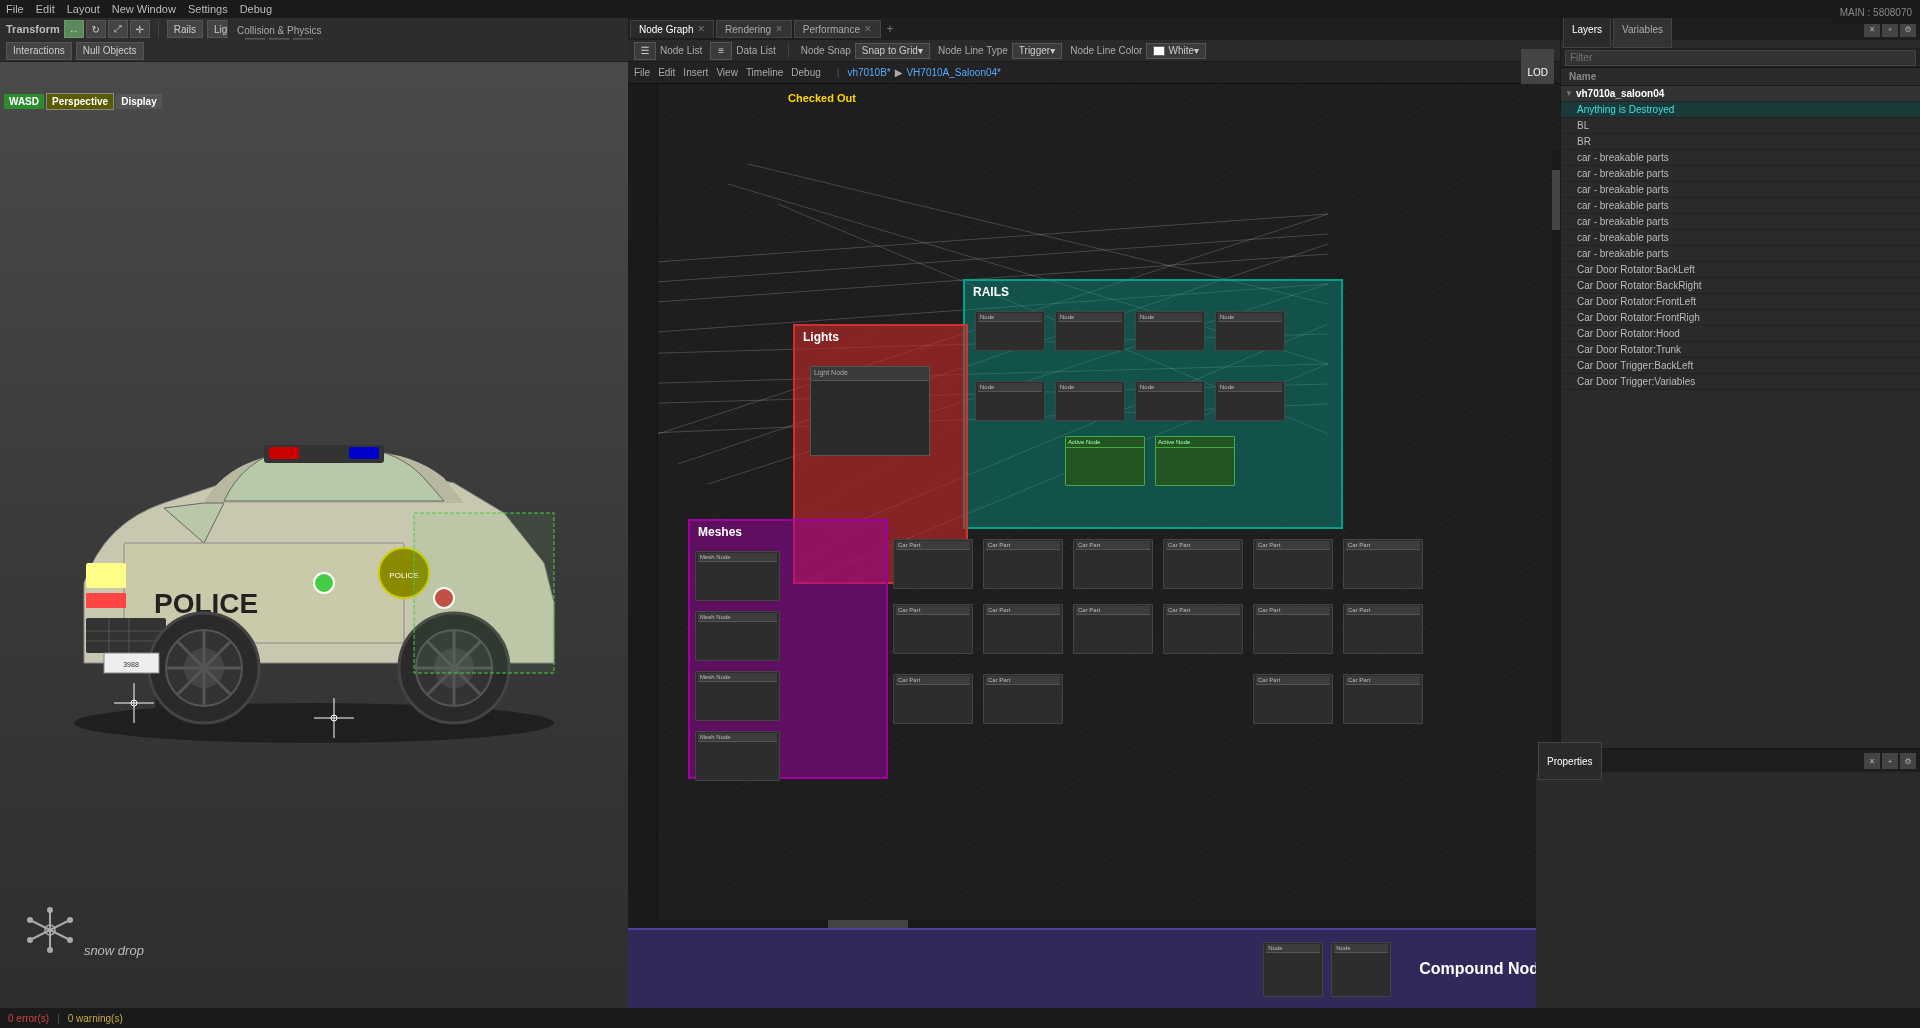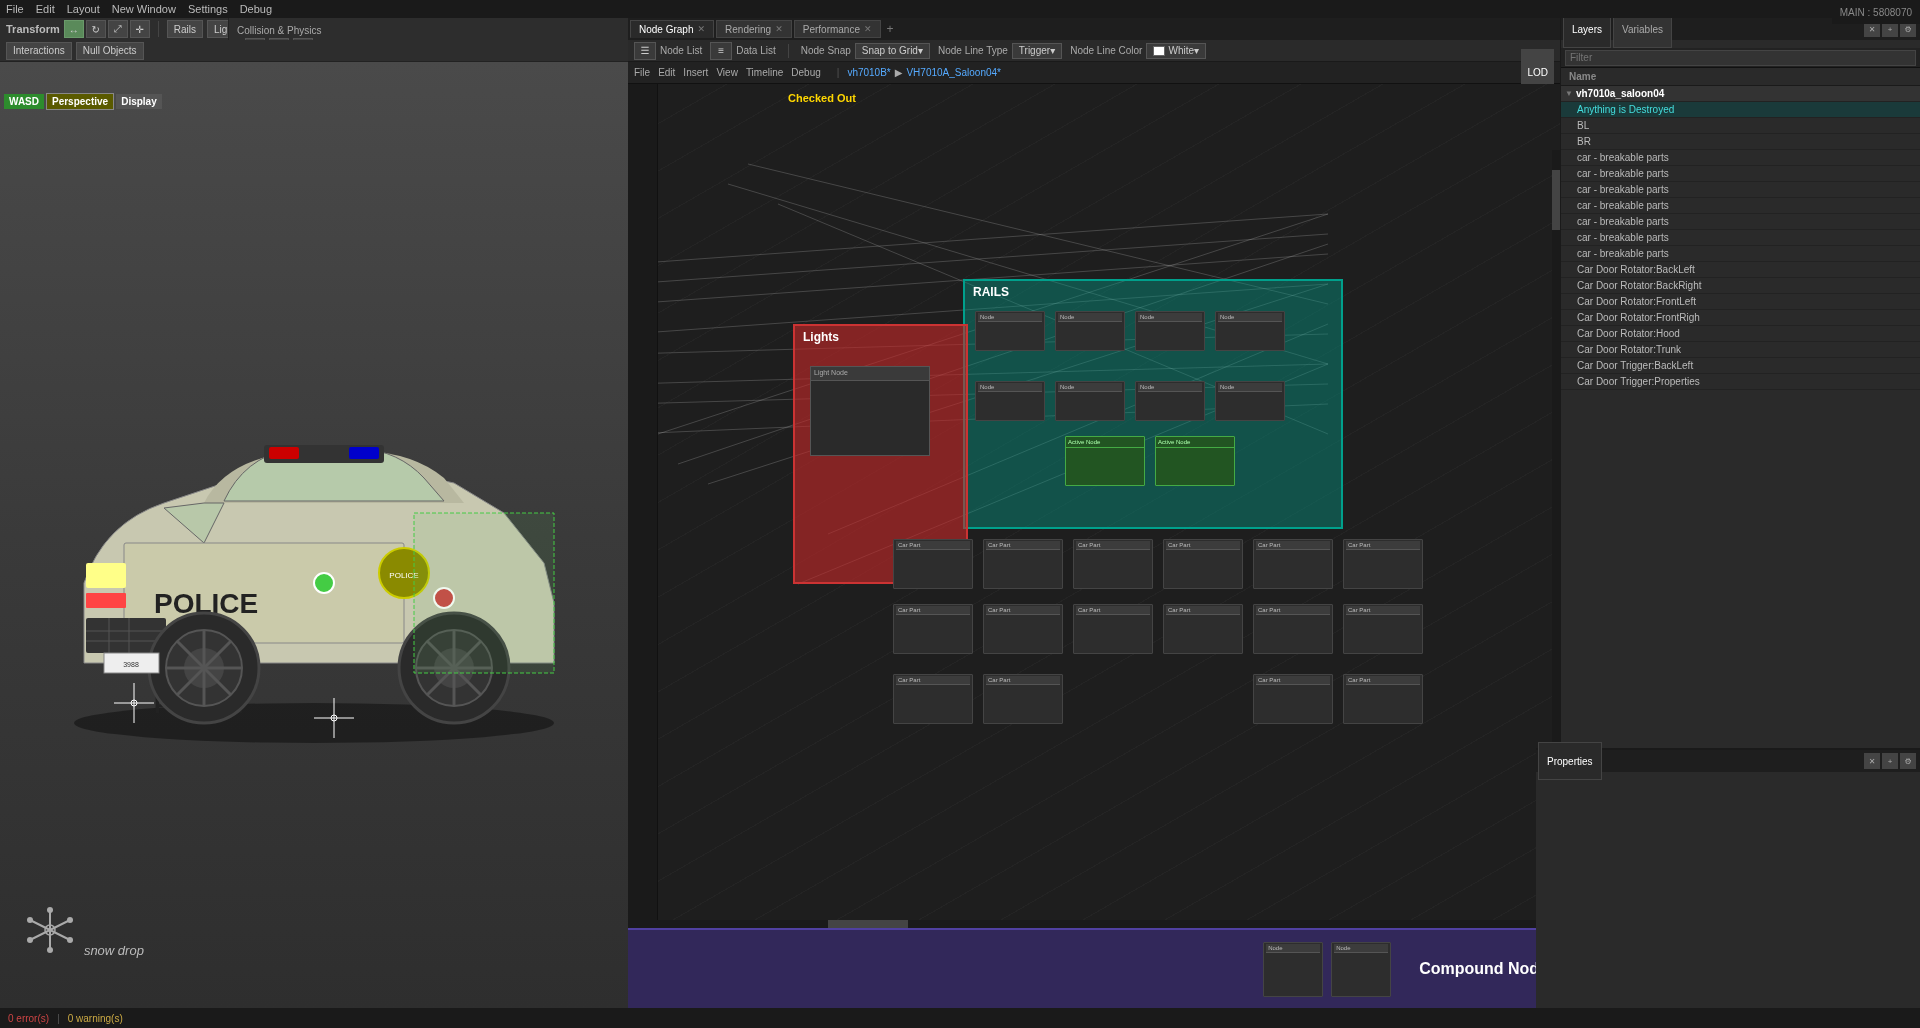--- a/index.html
+++ b/index.html
@@ -846,20 +846,36 @@
     </div>
 
     <div class="node-group-lights">
       <span class="node-group-label">Lights</span>
 
       <div style="position:absolute;top:40px;left:15px;width:120px;height:90px;background:#2a2a2a;border:1px solid #555;">
         <div style="height:14px;background:#3a3a3a;border-bottom:1px solid #555;font-size:7px;color:#aaa;padding:2px 3px;">Light Node</div>
       </div>
     </div>
 
+    <div class="node-group-meshes">
+      <span class="node-group-label">Meshes</span>
+
+      <div class="mini-node" style="top:30px;left:5px;width:85px;height:50px;">
+        <div class="mini-node-header">Mesh Node</div>
+      </div>
+      <div class="mini-node" style="top:90px;left:5px;width:85px;height:50px;">
+        <div class="mini-node-header">Mesh Node</div>
+      </div>
+      <div class="mini-node" style="top:150px;left:5px;width:85px;height:50px;">
+        <div class="mini-node-header">Mesh Node</div>
+      </div>
+      <div class="mini-node" style="top:210px;left:5px;width:85px;height:50px;">
+        <div class="mini-node-header">Mesh Node</div>
+      </div>
+    </div>
 
     <div class="mini-node" style="top:455px;left:265px;width:80px;height:50px;">
       <div class="mini-node-header">Car Part</div>
     </div>
     <div class="mini-node" style="top:455px;left:355px;width:80px;height:50px;">
       <div class="mini-node-header">Car Part</div>
     </div>
     <div class="mini-node" style="top:455px;left:445px;width:80px;height:50px;">
       <div class="mini-node-header">Car Part</div>
     </div>
@@ -1019,21 +1035,21 @@
       <div class="layers-item">
         <span class="layers-indent"></span>
         <span>Car Door Rotator:Trunk</span>
       </div>
       <div class="layers-item">
         <span class="layers-indent"></span>
         <span>Car Door Trigger:BackLeft</span>
       </div>
       <div class="layers-item">
         <span class="layers-indent"></span>
-        <span>Car Door Trigger:Properties</span>
+        <span>Car Door Trigger:Variables</span>
       </div>
     </div>
 
     <div class="properties-panel">
       <div class="properties-tab-bar">
         <div class="layers-tab active">
           <span>Properties</span>
         </div>
         <div class="layers-panel-icons">
           <div class="layers-panel-icon">✕</div>

